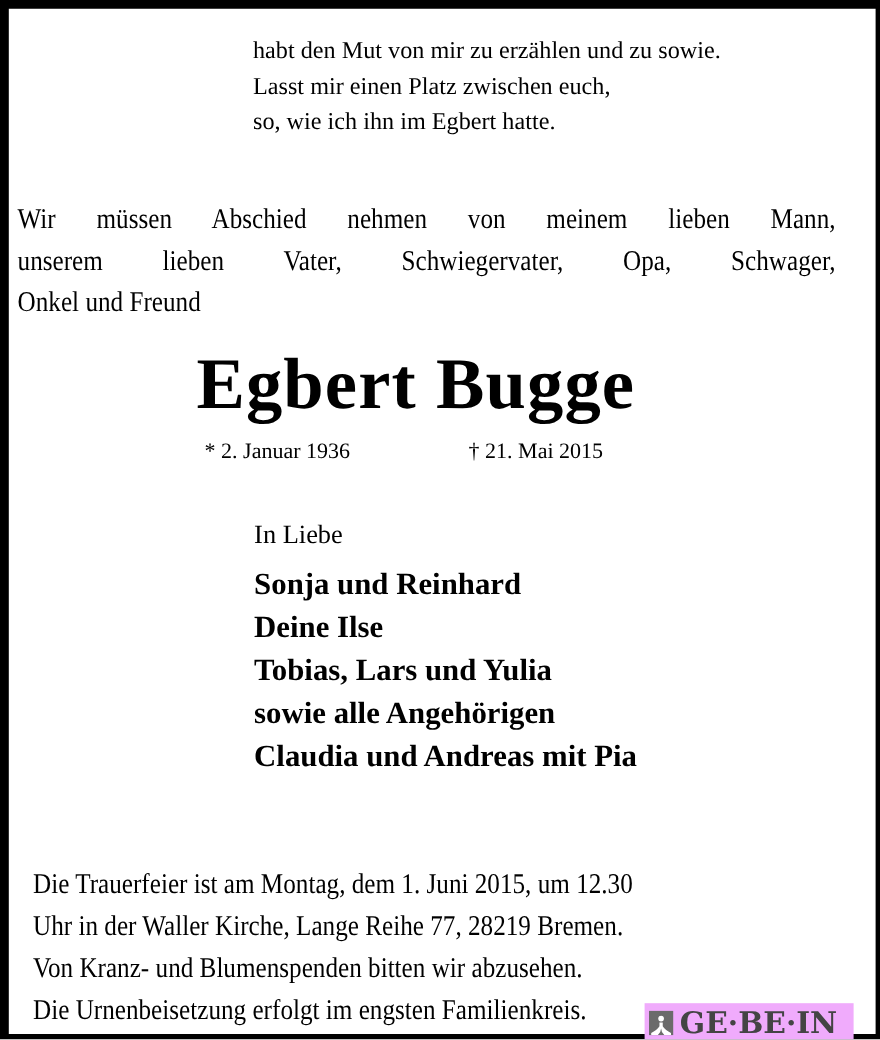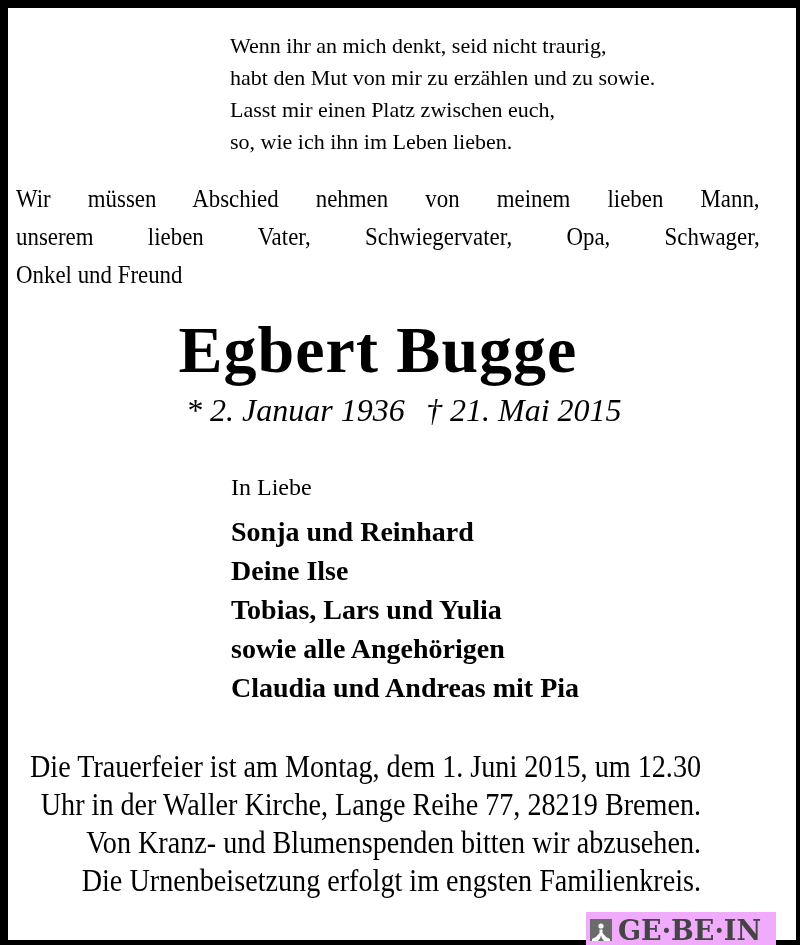--- a/index.html
+++ b/index.html
@@ -11,42 +11,41 @@
       border-right: 4px solid #000; border-bottom: 5px solid #000;
       background: #fff;
     }
     .serif { font-family: "Liberation Serif", "DejaVu Serif", serif; color: #000; }
     .poem { position: absolute; left: 230px; top: 30px; font-size: 22px; line-height: 32px; }
     .poem div { white-space: nowrap; }
     .intro { position: absolute; left: 16px; top: 180px; width: 744px; font-size: 26px; line-height: 38px; }
     .intro .ln { white-space: nowrap; transform-origin: left top; transform: scaleX(0.88); width: 845px; }
     .intro .just { text-align: justify; text-align-last: justify; }
     .name { position: absolute; left: 0; width: 756px; top: 310px; text-align: center; font-size: 66px; font-weight: bold; line-height: 80px; letter-spacing: 1px; }
-    .dates { position: absolute; left: 186px; top: 392px; font-size: 32px; line-height: 36px; white-space: nowrap; font-style: italic; }
+    .dates { position: absolute; left: 186px; top: 392px; font-size: 20px; line-height: 36px; white-space: nowrap; }
     .dates .death { position: absolute; left: 240px; top: 0; }
     .inlove { position: absolute; left: 231px; top: 472px; font-size: 24px; line-height: 30px; }
     .family { position: absolute; left: 231px; top: 512px; font-size: 28px; font-weight: bold; line-height: 39px; }
     .family div { white-space: nowrap; }
-    .info { position: absolute; left: 30px; top: 747px; font-size: 32px; line-height: 38px; text-align: right; }
+    .info { position: absolute; left: 30px; top: 785px; font-size: 26px; line-height: 38px; }
     .info .ln { white-space: nowrap; transform-origin: left top; transform: scaleX(0.88); }
     .logo { position: absolute; left: 586px; top: 912px; height: 33px; width: 190px; background: #f0abfc; display: flex; align-items: flex-end; padding: 0 4px; box-sizing: border-box; }
     .logo-mark { width: 22px; height: 22px; background: #6b6b6b; position: relative; margin-right: 6px; margin-bottom: 4px; }
     .logo-mark svg { position: absolute; left: 0; top: 0; }
     .logo-text { font-family: "DejaVu Serif", "Liberation Serif", serif; font-weight: bold; font-size: 27px; color: #444; line-height: 29px; letter-spacing: 0px; }
   </style>
 </head>
 <body>
 
 <div class="frame"></div>
 
 <div class="poem serif">
-  <div>Wenn ihr an mich denkt, seid nicht traurig,</div>
   <div>habt den Mut von mir zu erzählen und zu sowie.</div>
   <div>Lasst mir einen Platz zwischen euch,</div>
-  <div>so, wie ich ihn im Leben lieben.</div>
+  <div>so, wie ich ihn im Egbert hatte.</div>
 </div>
 
 <div class="intro serif">
   <div class="ln just">Wir müssen Abschied nehmen von meinem lieben Mann,</div>
   <div class="ln just">unserem lieben Vater, Schwiegervater, Opa, Schwager,</div>
   <div class="ln">Onkel und Freund</div>
 </div>
 
 <div class="name serif">Egbert Bugge</div>
 

